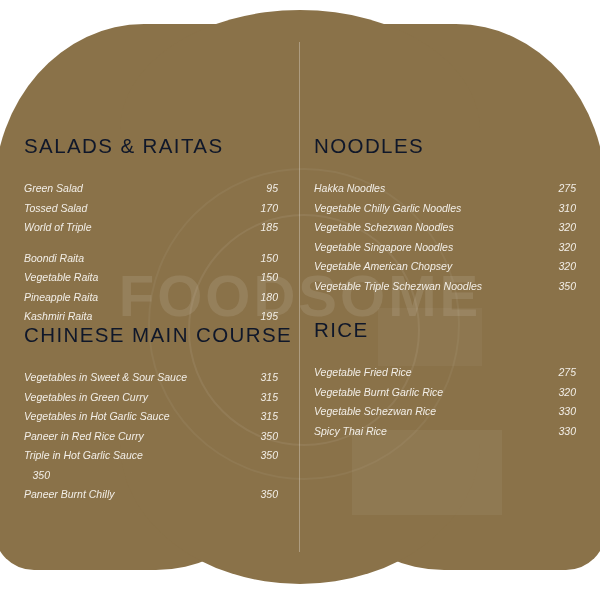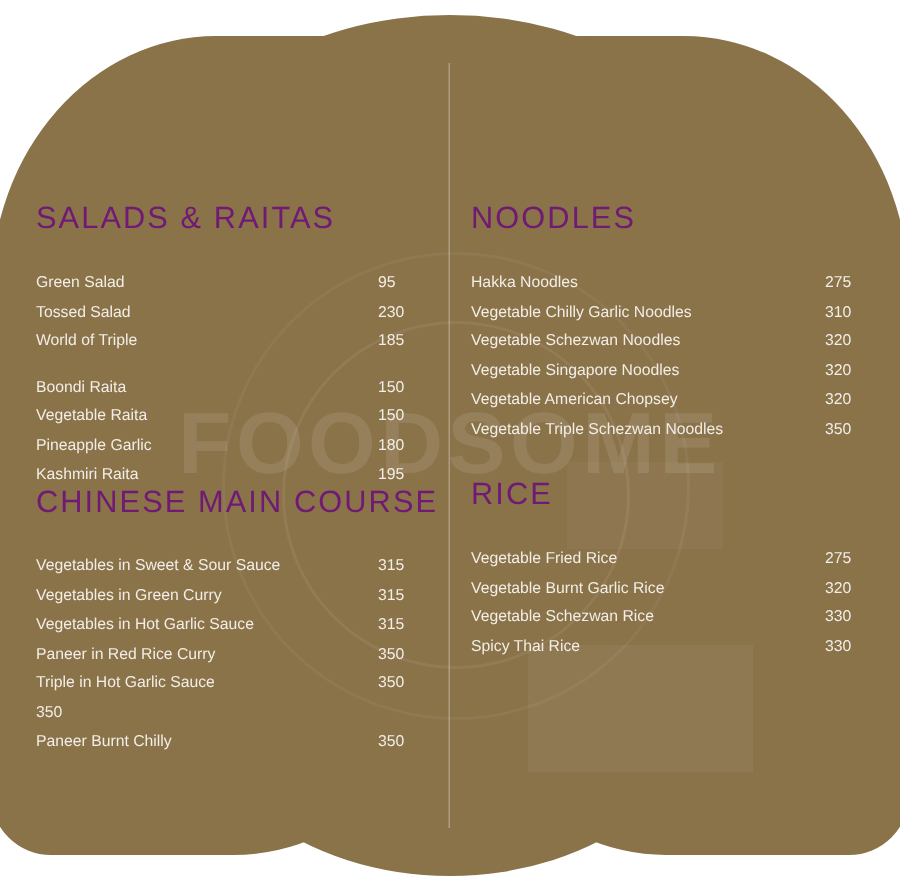--- a/index.html
+++ b/index.html
@@ -109,46 +109,47 @@
 
   .column {
     position: absolute;
     top: 0;
     z-index: 5;
   }
   .col-left { left: 24px; width: 254px; }
   .col-right { left: 314px; width: 262px; }
 
   .section-title {
-    color: #701a75;
+    color: #0f172a;
     font-size: 20.5px;
     letter-spacing: 1.4px;
     font-weight: normal;
     margin: 0;
     white-space: nowrap;
   }
   .menu-list {
     margin: 0;
     padding: 0;
     list-style: none;
+    font-style: italic;
   }
   .menu-row {
     display: flex;
     align-items: baseline;
     justify-content: space-between;
     color: #f2eee7;
     font-size: 10.5px;
     line-height: 19.5px;
   }
   .menu-row .item-name {
     white-space: nowrap;
   }
   .menu-row .item-price {
     white-space: nowrap;
-    text-align: left;
+    text-align: right;
     min-width: 26px;
   }
   .group-gap { height: 11px; }
   .title-gap-after { height: 21px; }
 </style>
 </head>
 <body>
 
 <div id="menu-root">
 
@@ -169,39 +170,39 @@
     <div style="position:absolute; left:0; top:134px; width:254px;">
       <h2 class="section-title">SALADS &amp; RAITAS</h2>
       <div class="title-gap-after"></div>
       <ul class="menu-list">
         <li class="menu-row">
           <span class="item-name">Green Salad</span>
           <span class="item-price">95</span>
         </li>
         <li class="menu-row">
           <span class="item-name">Tossed Salad</span>
-          <span class="item-price">230</span>
+          <span class="item-price">170</span>
         </li>
         <li class="menu-row">
           <span class="item-name">World of Triple</span>
           <span class="item-price">185</span>
         </li>
       </ul>
       <div class="group-gap"></div>
       <ul class="menu-list">
         <li class="menu-row">
           <span class="item-name">Boondi Raita</span>
           <span class="item-price">150</span>
         </li>
         <li class="menu-row">
           <span class="item-name">Vegetable Raita</span>
           <span class="item-price">150</span>
         </li>
         <li class="menu-row">
-          <span class="item-name">Pineapple Garlic</span>
+          <span class="item-name">Pineapple Raita</span>
           <span class="item-price">180</span>
         </li>
         <li class="menu-row">
           <span class="item-name">Kashmiri Raita</span>
           <span class="item-price">195</span>
         </li>
       </ul>
     </div>
 
     <div style="position:absolute; left:0; top:323px; width:254px;">

